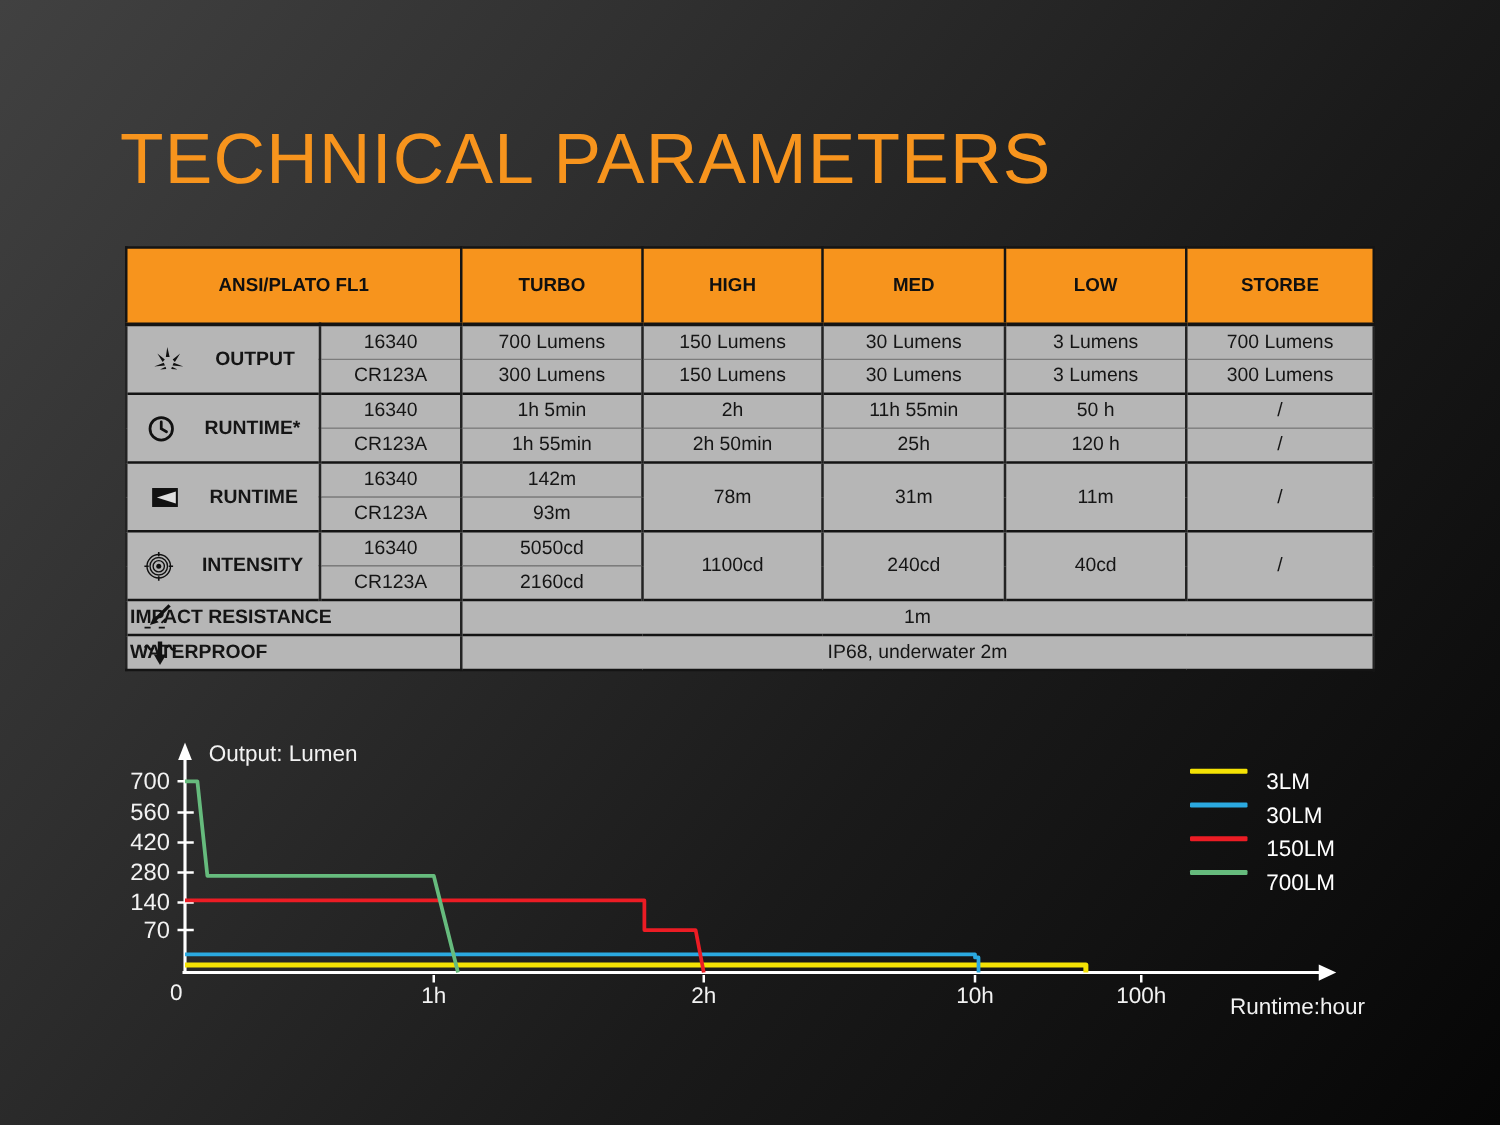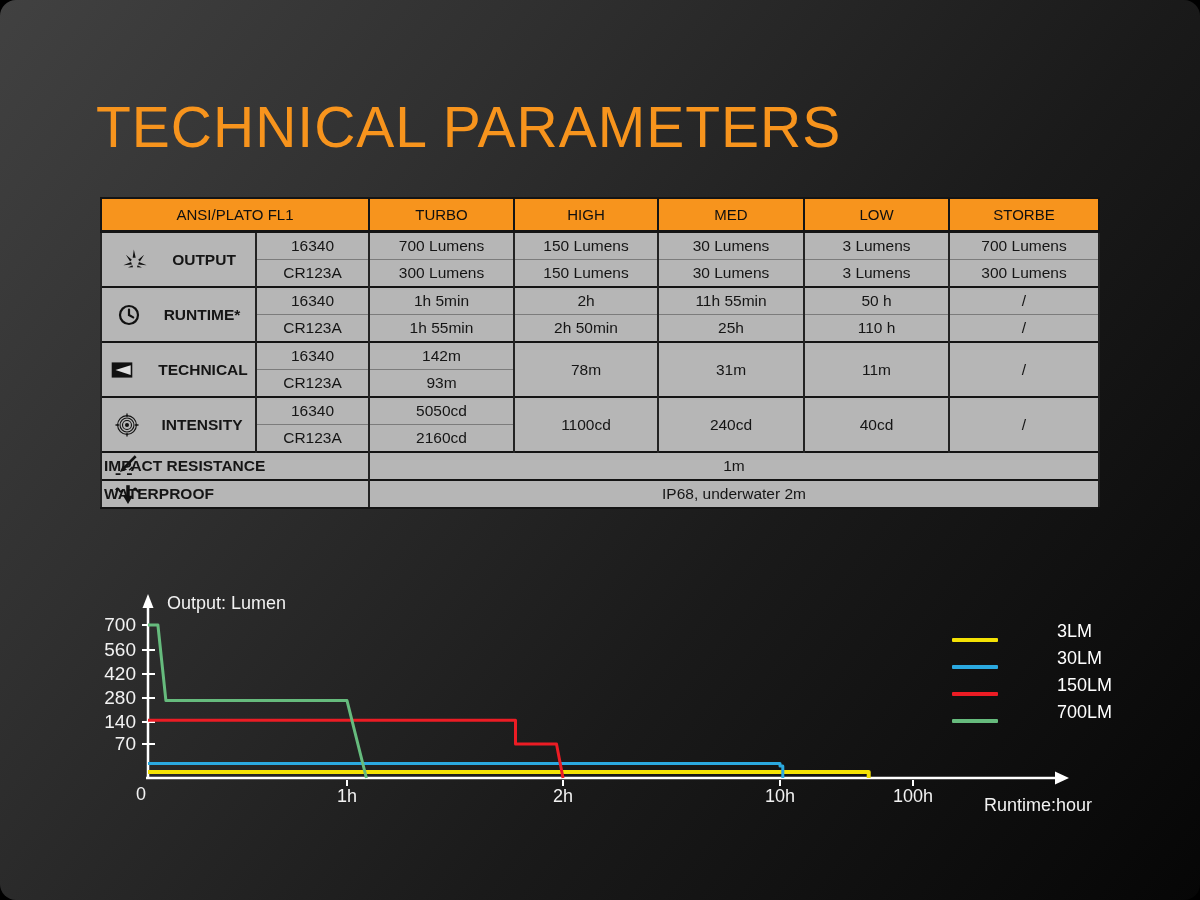--- a/index.html
+++ b/index.html
@@ -1,43 +1,43 @@
 <!DOCTYPE html>
 <html><head>
 <meta charset="utf-8">
 <style>
   html,body{margin:0;padding:0;background:#000;}
   #page{position:relative;width:1200px;height:900px;overflow:hidden;
         background:linear-gradient(128deg,#414141 0%,#303030 28%,#1a1a1a 62%,#060606 100%);
-        font-family:"Liberation Sans",sans-serif;border-radius:16px;}
+        font-family:"Liberation Sans",sans-serif;}
   #title{position:absolute;left:96px;top:94px;font-size:57px;letter-spacing:1px;
          color:#F7941D;font-weight:400;white-space:nowrap;}
   
   #spec-table{position:absolute;left:100px;top:197px;width:998px;border-collapse:collapse;
               table-layout:fixed;border:2px solid #141414;}
-  #spec-table th{background:#F7941D;color:#101010;font-size:15px;font-weight:normal;
-                 height:31px;border:2px solid #141414;border-bottom:3px solid #141414;padding:0;}
+  #spec-table th{background:#F7941D;color:#101010;font-size:15px;font-weight:bold;
+                 height:31px;border:2px solid #141414;border-bottom:3px solid #141414;padding:14px;}
   #spec-table td{background:#B6B6B6;color:#151515;font-size:15.5px;text-align:center;
                  height:24px;padding:1px 2px;border-left:2px solid #232323;border-right:2px solid #232323;
                  border-top:1px solid #7c7c7c;border-bottom:1px solid #7c7c7c;}
   #spec-table tr.grp td{border-top:2px solid #141414;}
   #spec-table tr:last-child td{border-bottom:2px solid #141414;}
   td.lbl,td.lbl2{font-weight:bold;}
   .lbl-inner{display:flex;align-items:center;justify-content:center;gap:23px;}
   .lbl2-inner{position:relative;display:flex;align-items:center;justify-content:flex-start;}
   .lbl2-inner .icon{position:absolute;left:10px;top:50%;transform:translateY(-50%);}
   .icon svg{display:block;}
   
   .note{position:absolute;left:100px;color:#C6C6C6;font-size:17px;white-space:nowrap;}
   #note1{top:497px;} #note2{top:524px;}
   
   #chart-svg{position:absolute;left:0;top:0;width:1200px;height:900px;pointer-events:none;}
   #chart-svg text{font-family:"Liberation Sans",sans-serif;fill:#F2F2F2;}
   #legend{position:absolute;left:952px;top:615px;}
-  .legend-row{display:flex;align-items:flex-end;height:27px;gap:44px;}
+  .legend-row{display:flex;align-items:flex-start;height:27px;}
   .legend-swatch{width:46px;height:4px;border-radius:1px;flex:0 0 auto;}
   .legend-label{margin-left:15px;color:#FFFFFF;font-size:18px;}
 </style>
 </head>
 <body>
 
 <div id="page">
 
   <div id="title">TECHNICAL PARAMETERS</div>
 
@@ -105,34 +105,34 @@
       <td>2h</td>
       <td>11h 55min</td>
       <td>50 h</td>
       <td>/</td>
     </tr>
     <tr>
       <td class="bat">CR123A</td>
       <td>1h 55min</td>
       <td>2h 50min</td>
       <td>25h</td>
-      <td>110 h</td>
+      <td>120 h</td>
       <td>/</td>
     </tr>
 
     <tr class="grp">
       <td class="lbl" rowspan="2">
         <div class="lbl-inner">
           <span class="icon">
             <svg width="26" height="22" viewBox="0 0 24 20">
               <rect x="2.5" y="3" width="19" height="14" fill="#111"></rect>
               <path d="M20 5.5 L6 10 L20 14.5 Z" fill="#DFDFDF"></path>
             </svg>
           </span>
-          <span>TECHNICAL</span>
+          <span>RUNTIME</span>
         </div>
       </td>
       <td class="bat">16340</td>
       <td>142m</td>
       <td rowspan="2">78m</td>
       <td rowspan="2">31m</td>
       <td rowspan="2">11m</td>
       <td rowspan="2">/</td>
     </tr>
     <tr>

